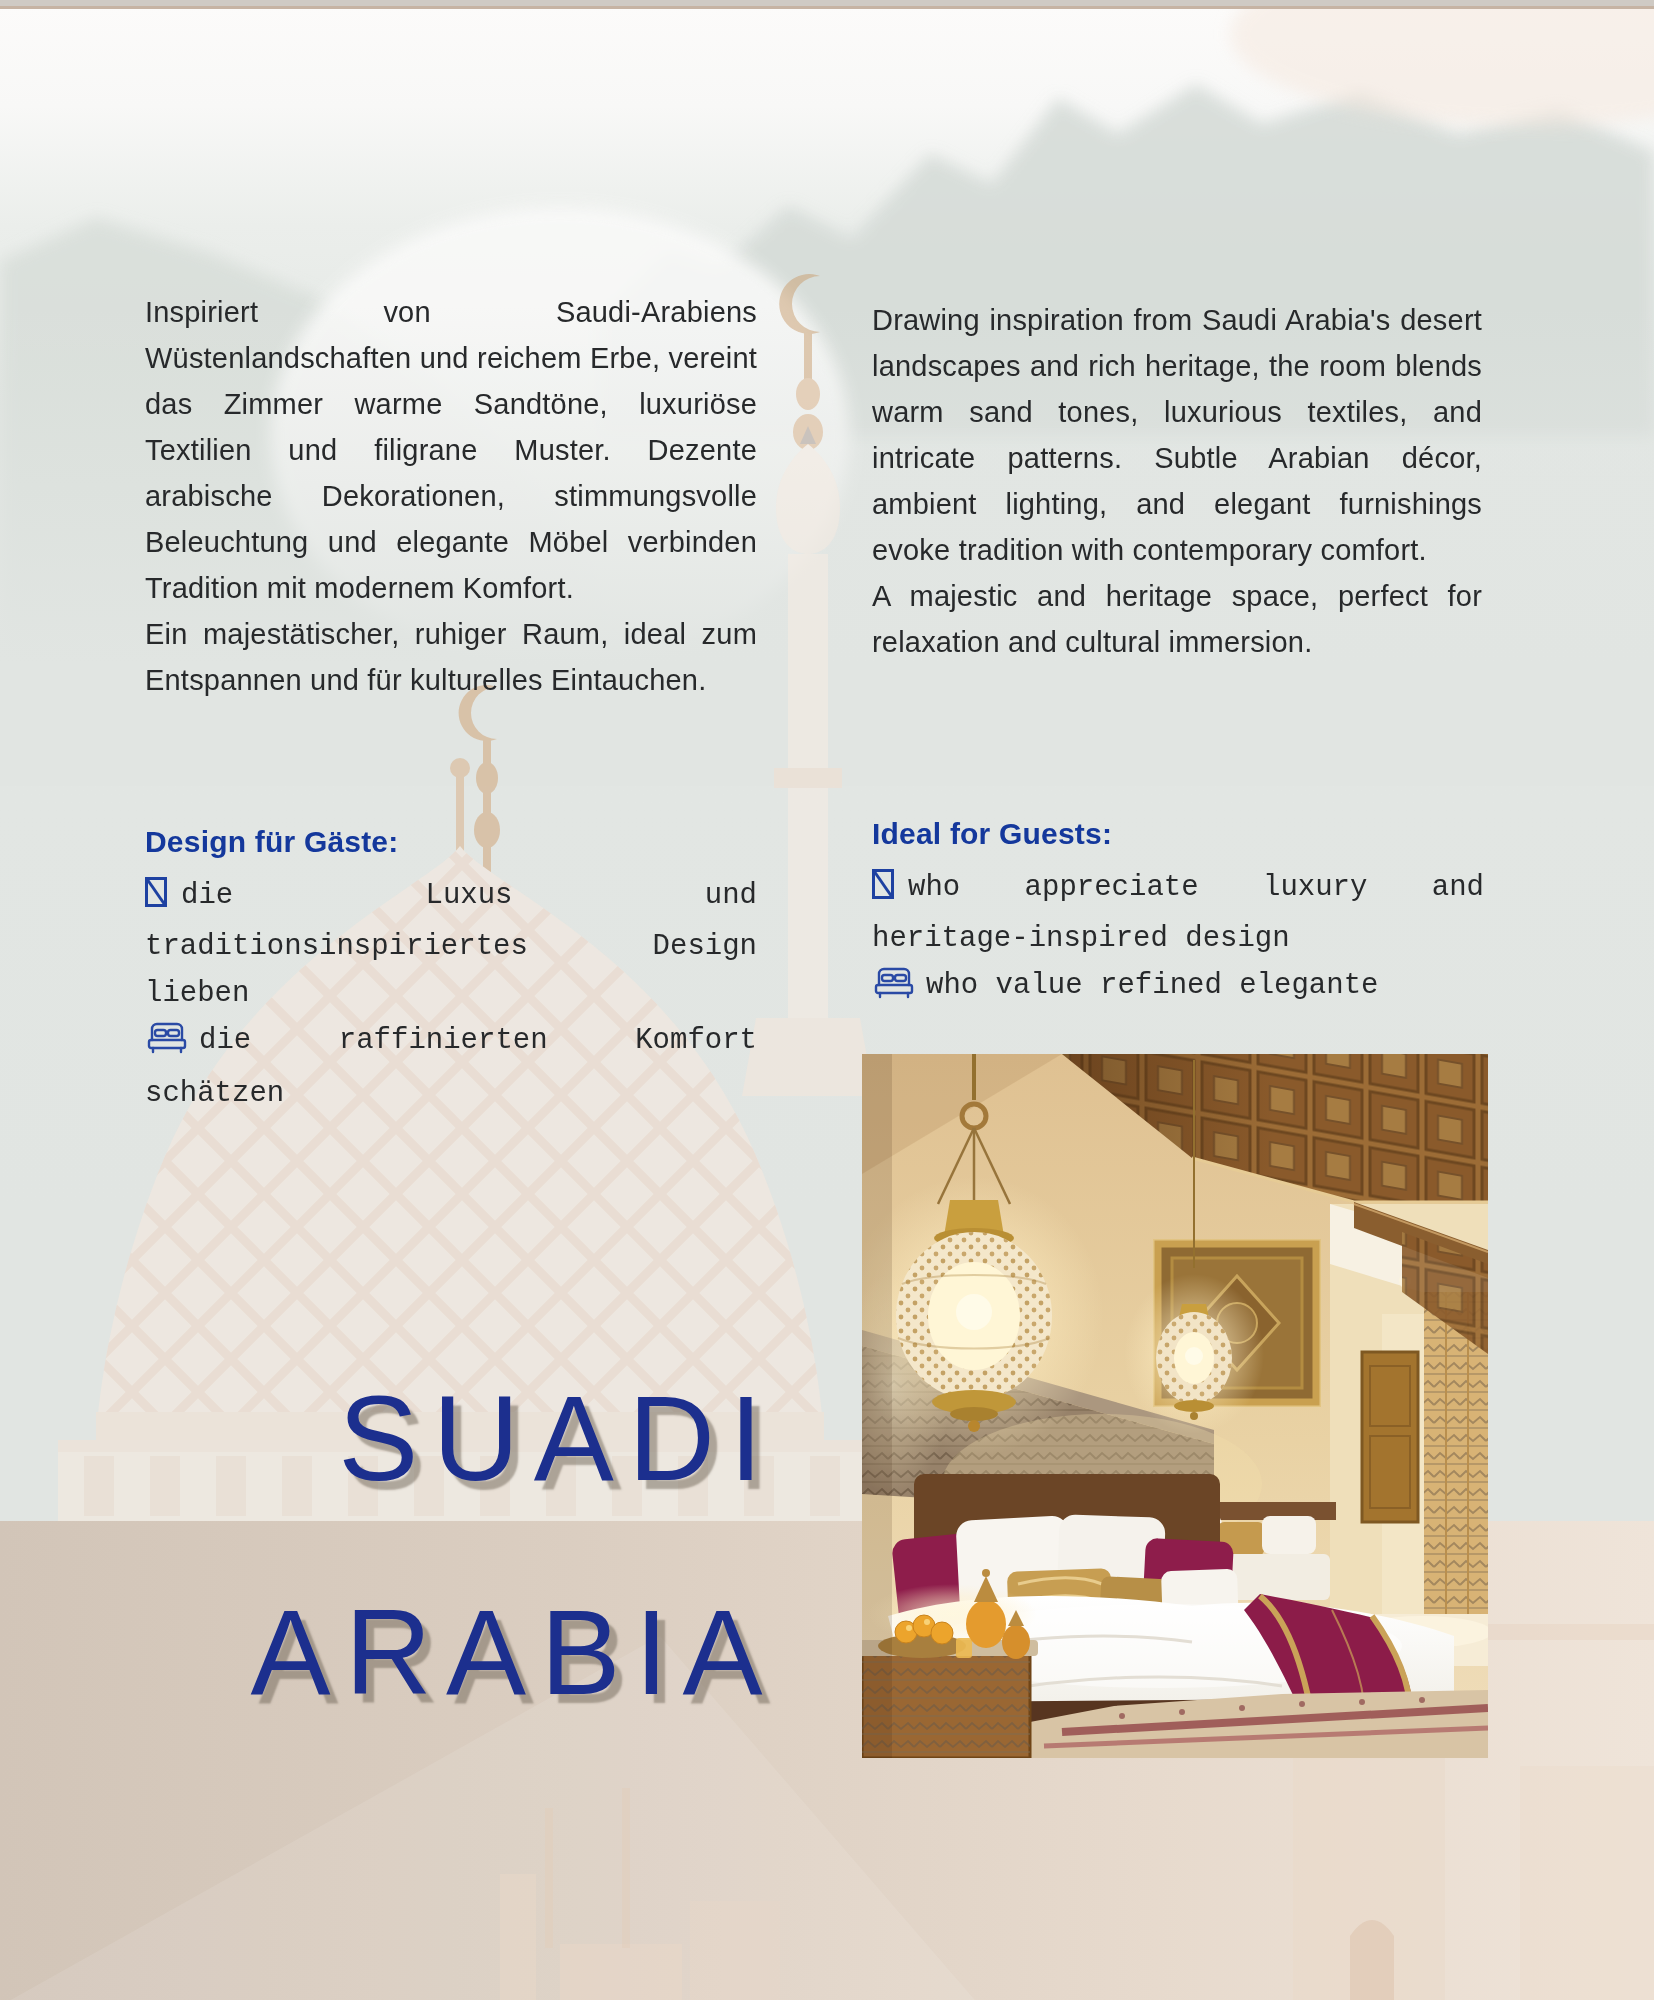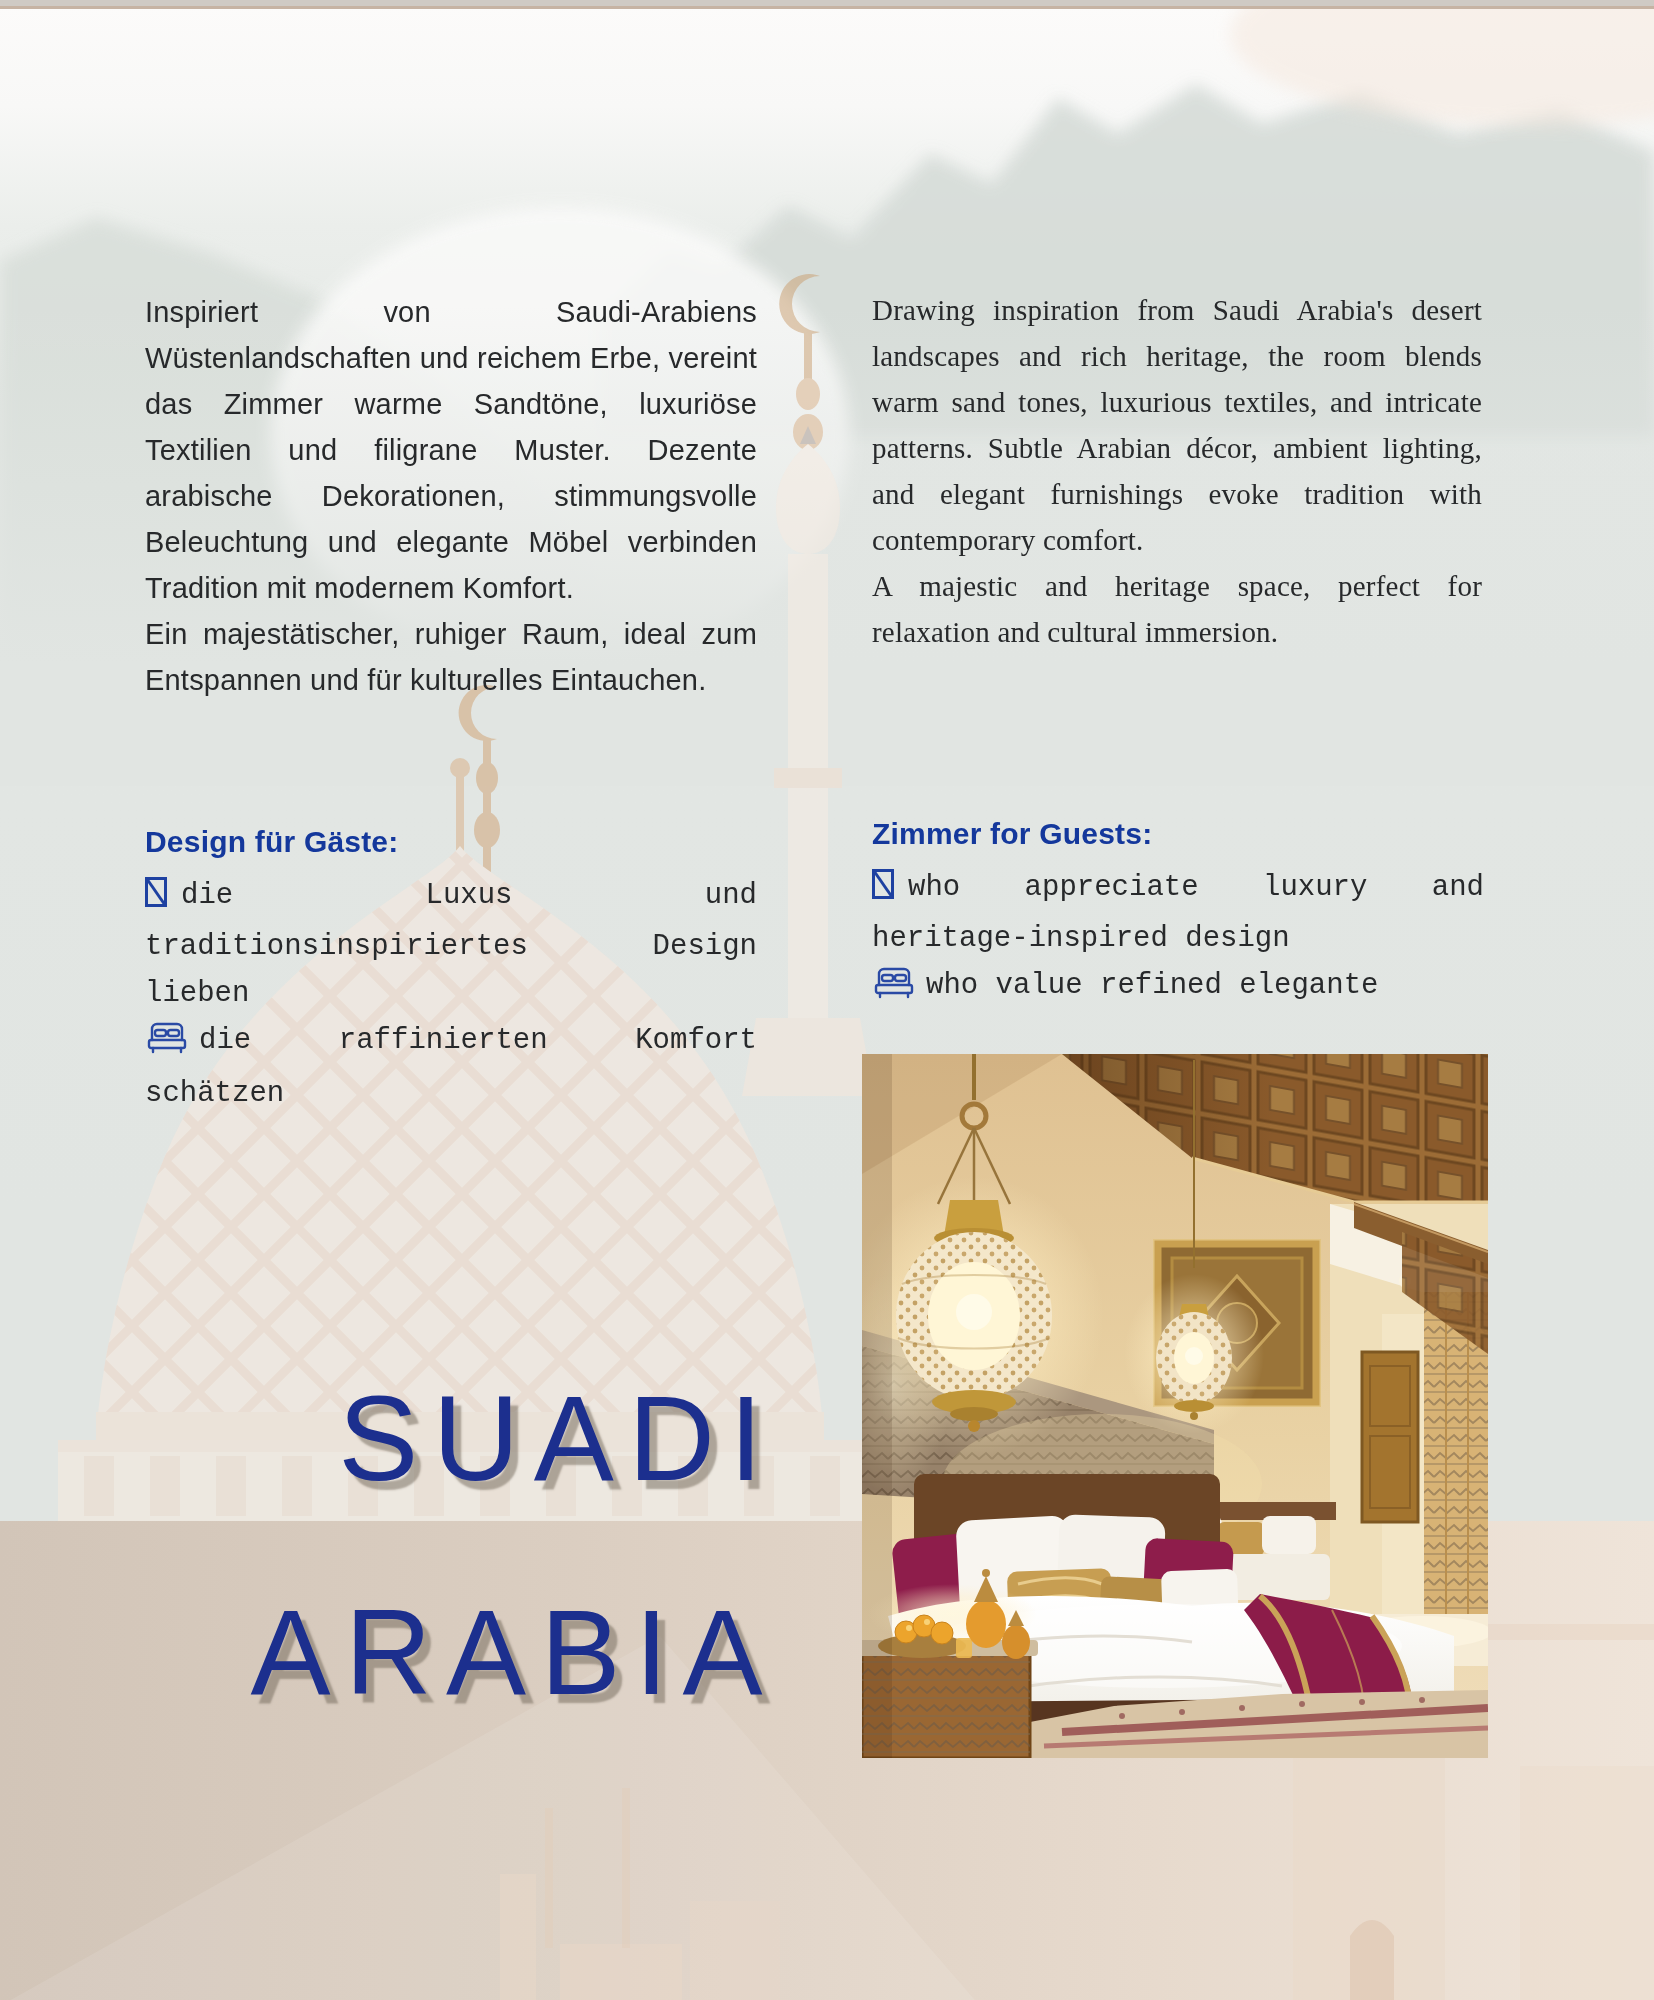--- a/index.html
+++ b/index.html
@@ -3,21 +3,21 @@
 <meta charset="utf-8">
 <style>
   html,body{margin:0;padding:0;background:#cfcac4;}
   .page{position:relative;width:1654px;height:2000px;margin:6px auto;overflow:hidden;
         font-family:"Liberation Sans",sans-serif;
         background:linear-gradient(180deg,#fcfbfa 0%,#f8f8f7 5%,#ebeeeb 11%,#e3e7e4 20%,#e1e5e2 60%,#e1e5e2 100%);}
   .topstrip{position:absolute;top:0;left:0;right:0;height:3px;background:#c6b3a3;z-index:6;}
   svg.layer{position:absolute;left:0;top:0;z-index:1;}
   .col{position:absolute;z-index:4;}
   .col-de{left:145px;top:283px;width:612px;}
-  .col-en{left:872px;top:281px;width:610px;font-family:Liberation Serif, serif;}
+  .col-en{left:872px;top:291px;width:610px;}
   p.body{margin:0;font-size:29px;line-height:46px;color:#27292b;text-align:justify;letter-spacing:.2px;}
   .guests{position:absolute;z-index:4;width:612px;}
   .guests-de{left:145px;top:818px;}
   .guests-en{left:872px;top:810px;}
   .guests h3{margin:0 0 12px 0;font-size:30px;line-height:36px;color:#14389c;font-weight:bold;letter-spacing:.2px;}
   p.bullet{margin:0;font-size:29px;line-height:47px;color:#27292b;text-align:justify;font-family:Liberation Mono, monospace;}
   .tofu{display:inline-block;vertical-align:-4px;margin-right:14px;}
   .bedic{display:inline-block;vertical-align:-6px;margin-right:10px;}
   .title{position:absolute;left:125px;width:652px;z-index:4;text-align:right;
          color:#1c2f8e;font-weight:500;font-size:120px;letter-spacing:.12em;line-height:1;
@@ -134,21 +134,21 @@
     <p class="bullet"><span class="bedic"><svg width="44" height="33" viewBox="0 0 44 33" fill="none" stroke="#2a4aa5" stroke-width="2.4" stroke-linecap="round">
             <path d="M7,19 V8 a5,5 0 0 1 5,-5 h20 a5,5 0 0 1 5,5 v11"></path>
             <rect x="10" y="9" width="11" height="6" rx="2.5"></rect>
             <rect x="23" y="9" width="11" height="6" rx="2.5"></rect>
             <rect x="4" y="19" width="36" height="8" rx="2"></rect>
             <path d="M8,27 L8,31 M36,27 L36,31"></path>
           </svg></span><span>die raffinierten Komfort schätzen</span></p>
   </div>
 
   <div class="guests guests-en">
-    <h3>Zimmer for Guests:</h3>
+    <h3>Ideal for Guests:</h3>
     <p class="bullet"><span class="tofu"><svg width="22" height="30" viewBox="0 0 22 30">
             <rect x="1.5" y="1.5" width="19" height="27" fill="none" stroke="#1e41a1" stroke-width="3"></rect>
             <line x1="2" y1="2" x2="20" y2="28" stroke="#1e41a1" stroke-width="3"></line>
           </svg></span><span>who appreciate luxury and heritage-inspired design</span></p>
     <p class="bullet"><span class="bedic"><svg width="44" height="33" viewBox="0 0 44 33" fill="none" stroke="#2a4aa5" stroke-width="2.4" stroke-linecap="round">
             <path d="M7,19 V8 a5,5 0 0 1 5,-5 h20 a5,5 0 0 1 5,5 v11"></path>
             <rect x="10" y="9" width="11" height="6" rx="2.5"></rect>
             <rect x="23" y="9" width="11" height="6" rx="2.5"></rect>
             <rect x="4" y="19" width="36" height="8" rx="2"></rect>
             <path d="M8,27 L8,31 M36,27 L36,31"></path>

